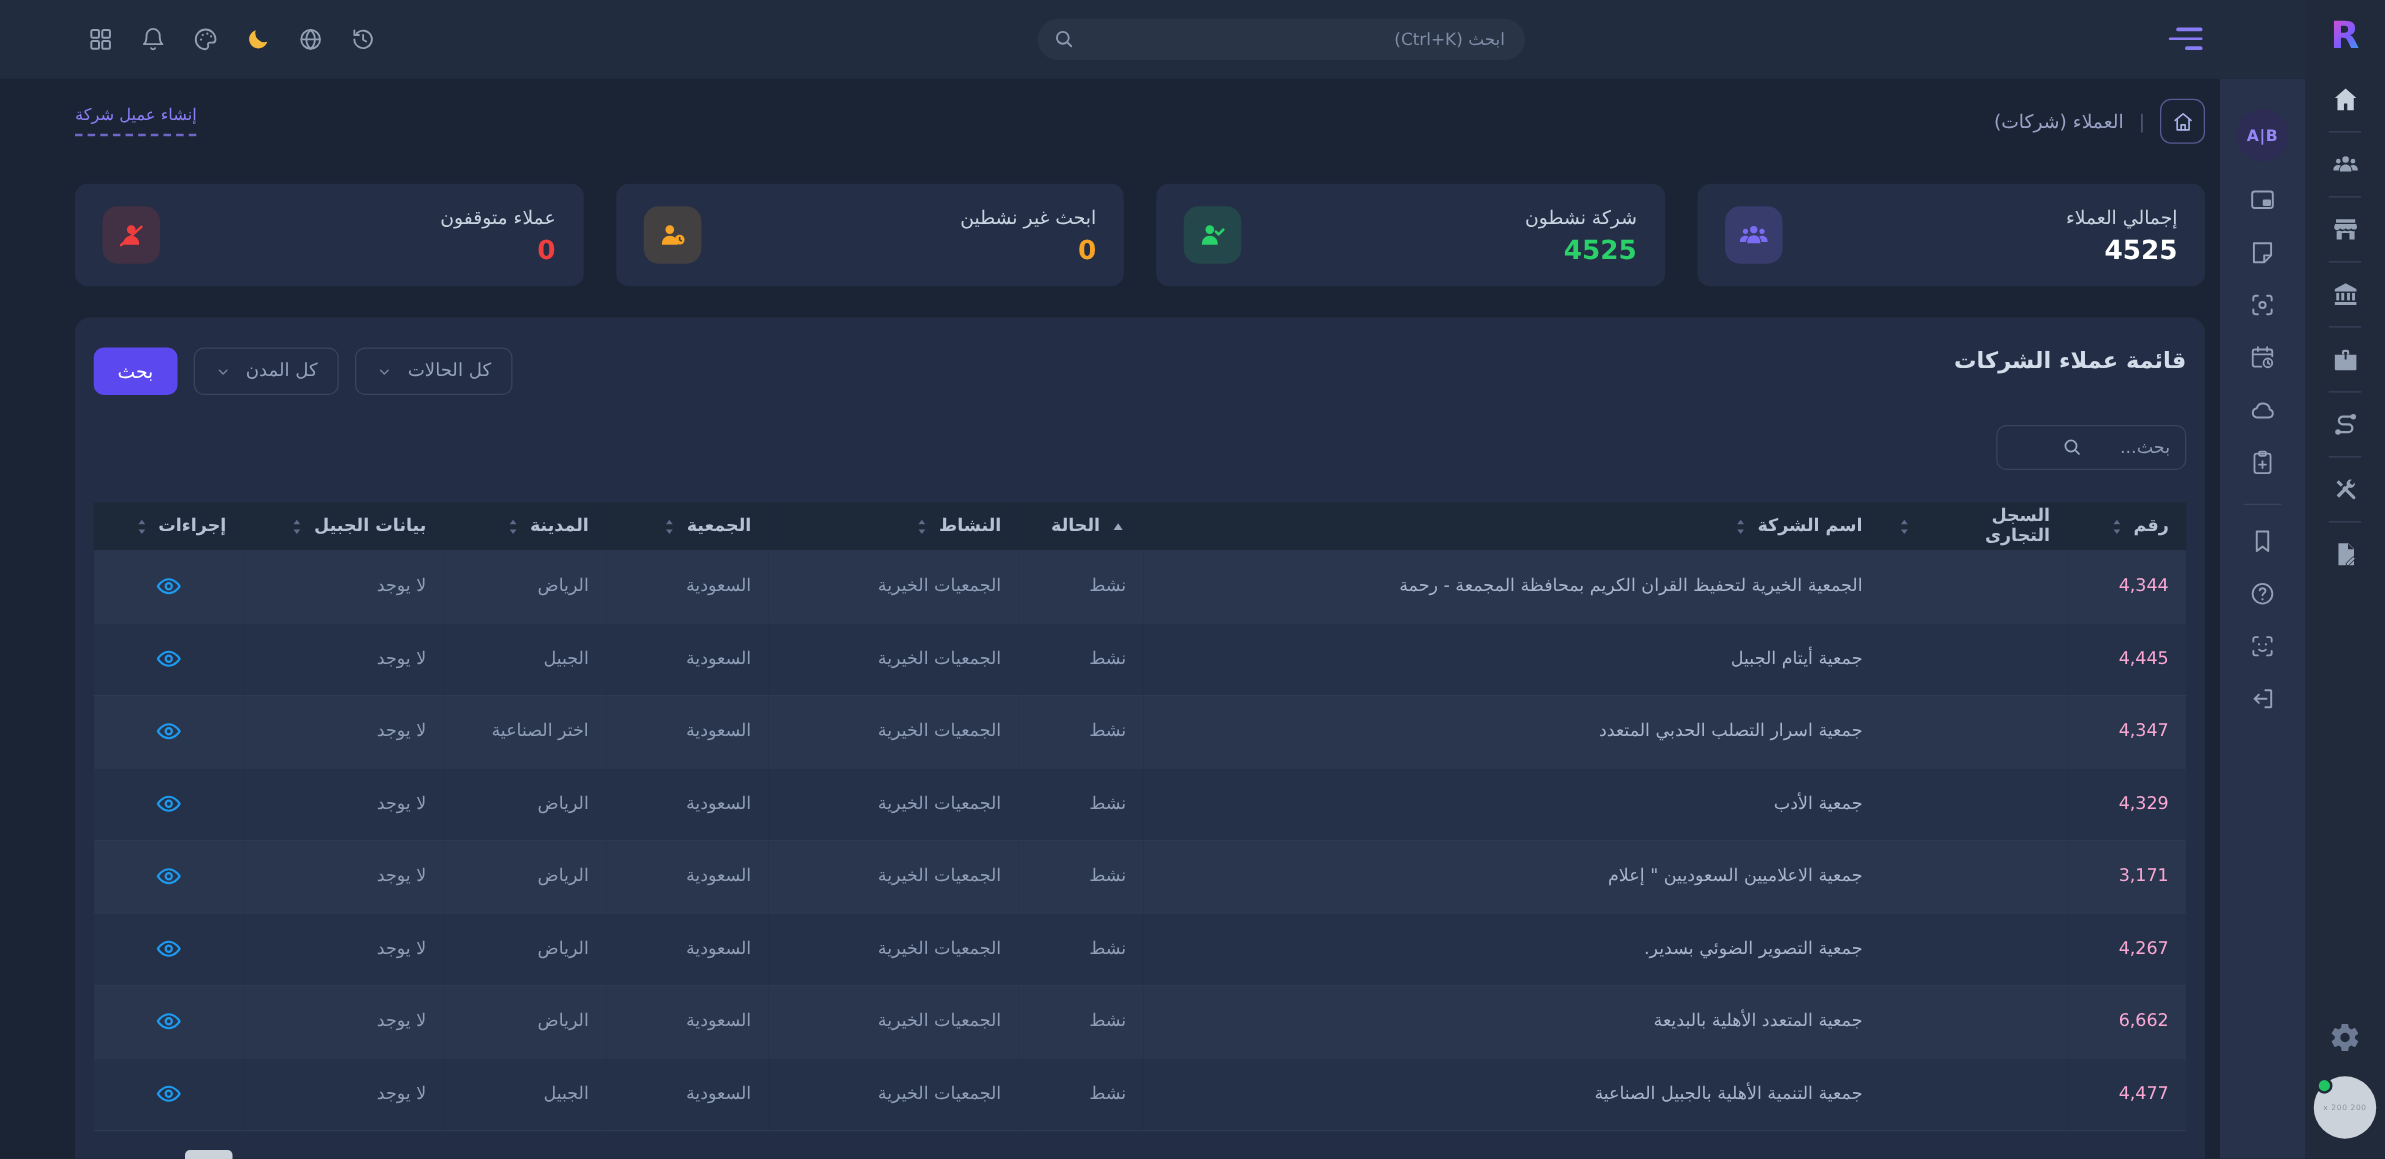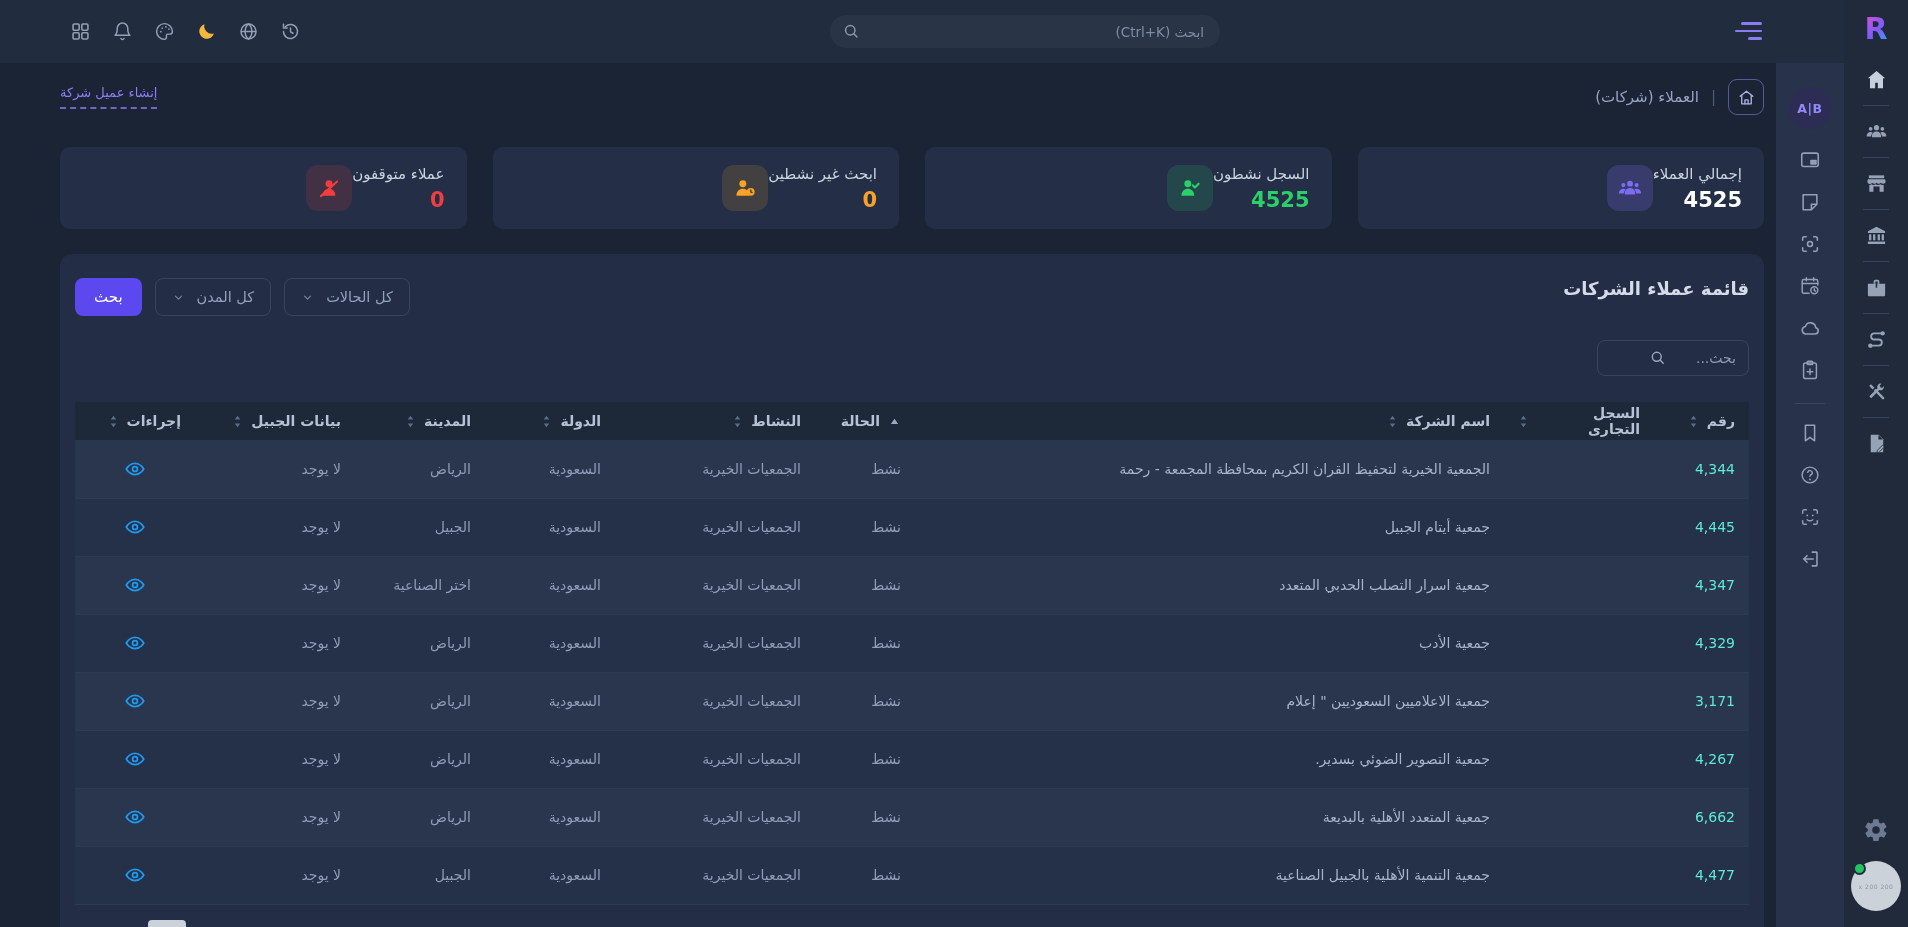--- a/index.html
+++ b/index.html
@@ -71,21 +71,21 @@
   .home-btn { width:36px; height:36px; border:1px solid #565b95; border-radius:9px;
     background:transparent; color:#a9b1e6; display:flex; align-items:center;
     justify-content:center; cursor:pointer; }
   .crumb-sep { color:#4f5c77; font-size:15px; }
   .crumb-label { color:#98a2c4; font-size:15px; }
   .create-link { color:#8b7ef7; font-size:13px; text-decoration:none;
     border-bottom:2px dashed rgba(139,126,247,.75); padding-bottom:7px; cursor:pointer; }
 
   .cards { display:flex; gap:26px; margin-top:30px; }
   .card { flex:1; height:82px; background:#242f47; border-radius:10px; display:flex;
-    align-items:center; padding:0 22px; }
+    align-items:center; justify-content:space-between; padding:0 22px; }
   .card-text { text-align:right; }
   .card-label { font-size:15px; color:#c9d3e0; }
   .card-value { font-size:21px; font-weight:700; margin-top:5px; }
   .chip { width:46px; height:46px; border-radius:12px; display:flex;
     align-items:center; justify-content:center; }
   .c-purple .card-value{color:#ffffff;} .c-purple .chip{background:rgba(124,108,244,.22);color:#7c6cf4;}
   .c-green  .card-value{color:#2ad168;} .c-green  .chip{background:rgba(42,209,104,.15);color:#2ad168;}
   .c-orange .card-value{color:#f7a325;} .c-orange .chip{background:rgba(247,163,37,.15);color:#f7a325;}
   .c-red    .card-value{color:#f03e3e;} .c-red    .chip{background:rgba(240,62,62,.15);color:#f03e3e;}
 
@@ -111,21 +111,21 @@
   thead th { height:38px; background:#1d2839; color:#b6c2d4; font-size:14px;
     font-weight:600; text-align:right; padding:0 14px; cursor:pointer; }
   .th-inner { display:flex; align-items:center; gap:8px; }
   .sort { color:#5d6c8a; flex-shrink:0; }
   .sort-active { color:#9aa8c0; flex-shrink:0; }
   tbody td { height:58px; padding:0 14px; font-size:14px; color:#8f9db6;
     border-bottom:1px solid #2e3a54; overflow:hidden; white-space:nowrap;
     text-overflow:ellipsis; }
   tbody tr:nth-child(odd)  { background:#2a354e; }
   tbody tr:nth-child(even) { background:#253049; }
-  td.td-number { color:#5eead4;margin-top:28px; }
+  td.td-number { color:#f9a8d4;margin-top:28px; }
   td.td-name { color:#a7b4ca; }
   td.td-actions { text-align:center; }
   .eye-btn { display:inline-flex; color:#1d9bf0; cursor:pointer; vertical-align:middle; }
 
   .page-size-sliver { position:fixed; left:148px; top:920px; width:38px; height:20px;
     background:#ccd2da; border-radius:4px; cursor:pointer; }
 
   .ic { display:block; }
 </style>
 </head>
@@ -539,21 +539,21 @@
               <div class="card-value">4525</div>
             </div>
             <div class="chip">
                 <svg class="ic" width="26" height="26">
                   <use href="#i-users"></use>
                 </svg>
               </div>
           </div>
           <div class="card c-green">
             <div class="card-text">
-              <div class="card-label">السجل نشطون</div>
+              <div class="card-label">شركة نشطون</div>
               <div class="card-value">4525</div>
             </div>
             <div class="chip">
                 <svg class="ic" width="26" height="26">
                   <use href="#i-usercheck"></use>
                 </svg>
               </div>
           </div>
           <div class="card c-orange">
             <div class="card-text">
@@ -661,21 +661,21 @@
                 <th>
                     <span class="th-inner">
                       <span>النشاط</span>
                       <svg class="ic sort" width="11" height="15">
                         <use href="#i-sort"></use>
                       </svg>
                     </span>
                   </th>
                 <th>
                     <span class="th-inner">
-                      <span>الدولة</span>
+                      <span>الجمعية</span>
                       <svg class="ic sort" width="11" height="15">
                         <use href="#i-sort"></use>
                       </svg>
                     </span>
                   </th>
                 <th>
                     <span class="th-inner">
                       <span>المدينة</span>
                       <svg class="ic sort" width="11" height="15">
                         <use href="#i-sort"></use>

